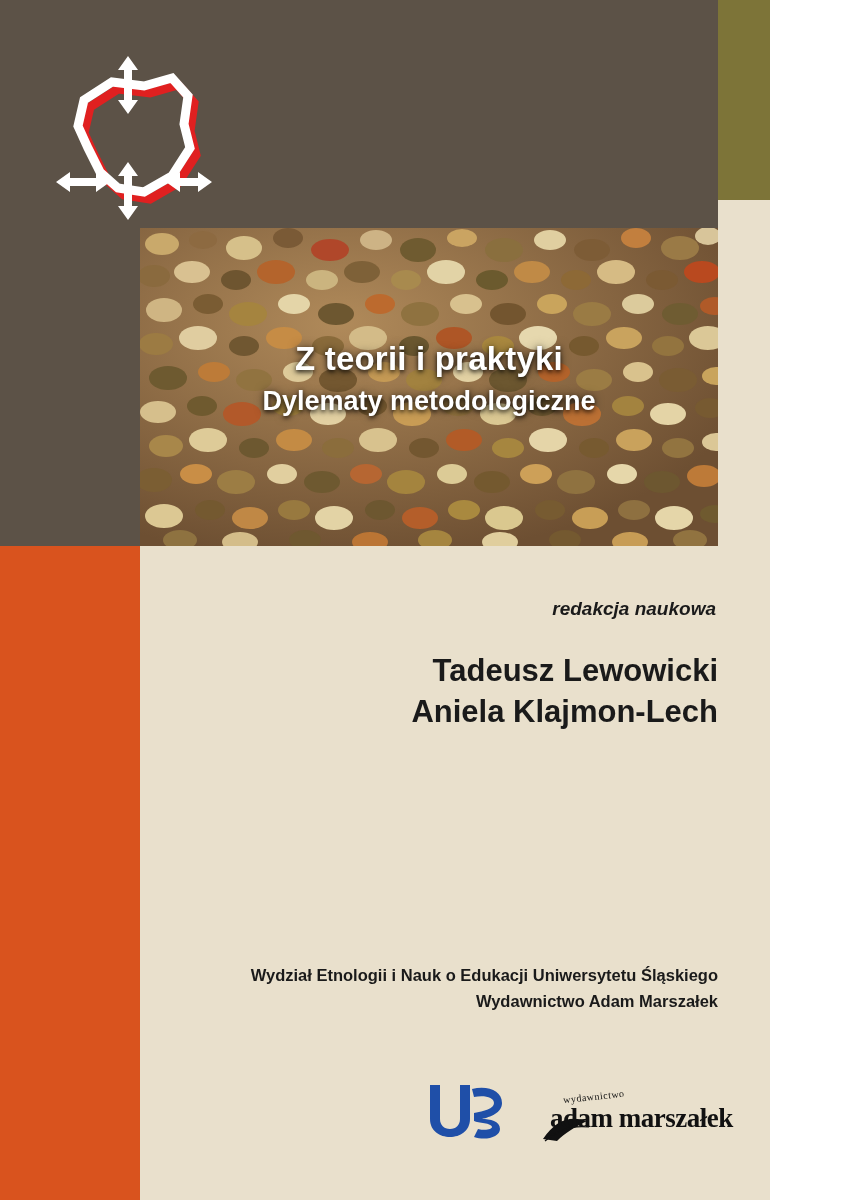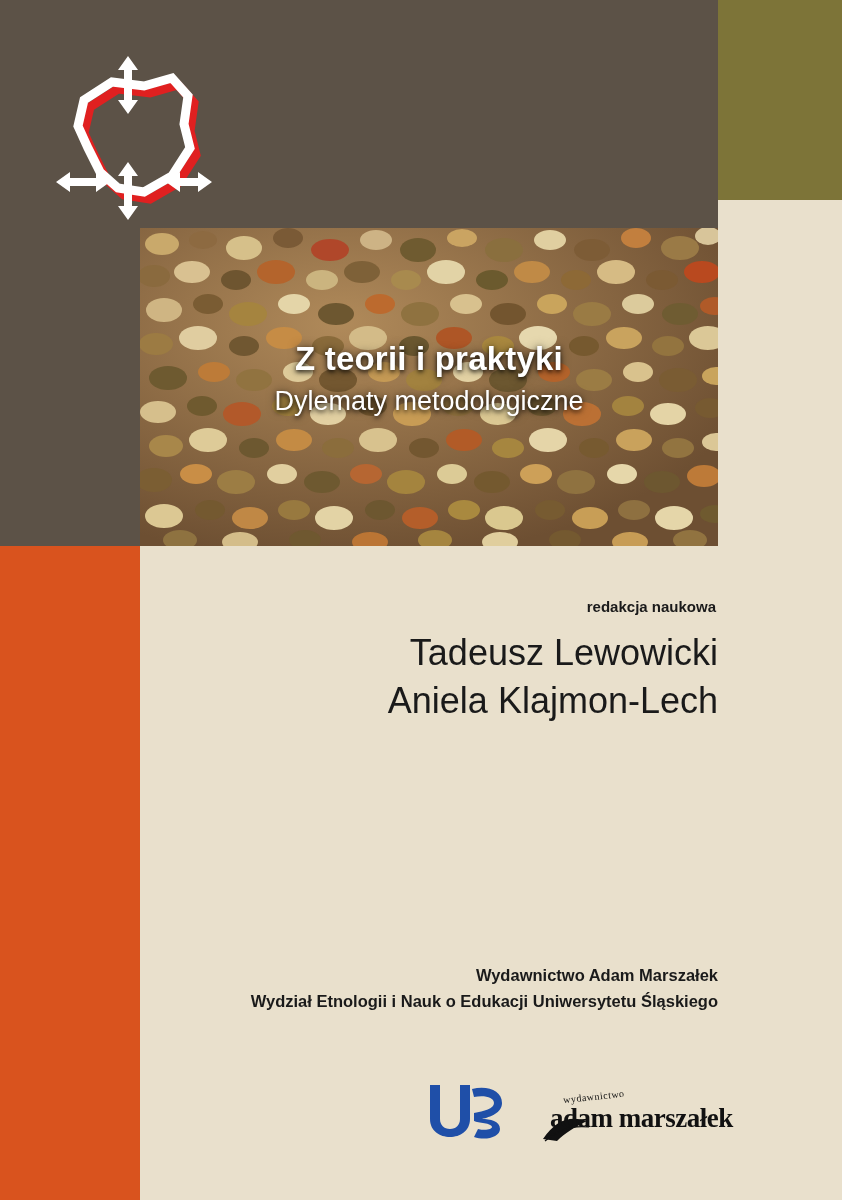--- a/index.html
+++ b/index.html
@@ -5,21 +5,21 @@
   html, body {
     margin: 0;
     padding: 0;
     background: #ffffff;
   }
   body {
     font-family: "Liberation Sans", sans-serif;
   }
   .cover {
     position: relative;
-    width: 842px;
+    width: 770px;
     height: 1200px;
     overflow: hidden;
     background: #f97316;
   }
 
   
   .bg-top-dark {
     position: absolute;
     left: 0; top: 0;
     width: 718px; height: 228px;
@@ -84,44 +84,45 @@
     text-shadow: 0 2px 4px rgba(0,0,0,0.75), 0 0 10px rgba(0,0,0,0.55);
   }
   .title-line1, .title-line2 {
     font-size: 33px;
     font-weight: bold;
     line-height: 1.30;
     letter-spacing: 0.2px;
   }
   .title-sub {
     font-size: 27px;
-    font-weight: normal;
+    font-weight: bold;
     line-height: 1.35;
     margin-top: 2px;
   }
 
   
   .editors {
     position: absolute;
     left: 140px;
     top: 598px;
     width: 578px;
     text-align: right;
     padding-right: 0px;
     color: #1a1a1a;
   }
   .editors-label {
-    font-size: 15px;
-    font-weight: bold;
-    margin-bottom: 14px;
+    font-size: 19px;
+    font-weight: bold;
+    margin-bottom: 30px;
     padding-right: 2px;
+    font-style: italic;
   }
   .editor-name {
-    font-size: 36px;
-    font-weight: normal;
+    font-size: 31px;
+    font-weight: bold;
     line-height: 1.33;
     padding-left: 48px;
   }
 
   
   .publisher {
     position: absolute;
     left: 140px;
     top: 962px;
     width: 578px;
@@ -371,22 +372,22 @@
     </div>
   </div>
 
   <div class="editors">
     <div class="editors-label">redakcja naukowa</div>
     <div class="editor-name">Tadeusz Lewowicki</div>
     <div class="editor-name">Aniela Klajmon-Lech</div>
   </div>
 
   <div class="publisher">
+    <div class="publisher-line">Wydział Etnologii i Nauk o Edukacji Uniwersytetu Śląskiego</div>
     <div class="publisher-line">Wydawnictwo Adam Marszałek</div>
-    <div class="publisher-line">Wydział Etnologii i Nauk o Edukacji Uniwersytetu Śląskiego</div>
   </div>
 
   <div class="logos">
     <div class="logo-us">
       <svg viewBox="0 0 90 64" width="90" height="64" aria-hidden="true">
         <path d="M10 6 L10 40 C10 52 20 58 30 58 C40 58 50 52 50 40 L50 6 L40 6 L40 40 C40 46 36 50 30 50 C24 50 20 46 20 40 L20 6 Z" fill="#1f4fa8"></path>
         <path d="M52 10 C68 6 82 12 82 24 C82 34 70 38 62 40 C70 40 80 42 80 50 C80 58 66 62 54 58 L58 50 C66 52 72 50 72 48 C72 44 58 44 54 42 L54 34 C64 32 74 30 74 24 C74 18 64 16 54 18 Z" fill="#1f4fa8"></path>
       </svg>
     </div>
     <div class="logo-am">

